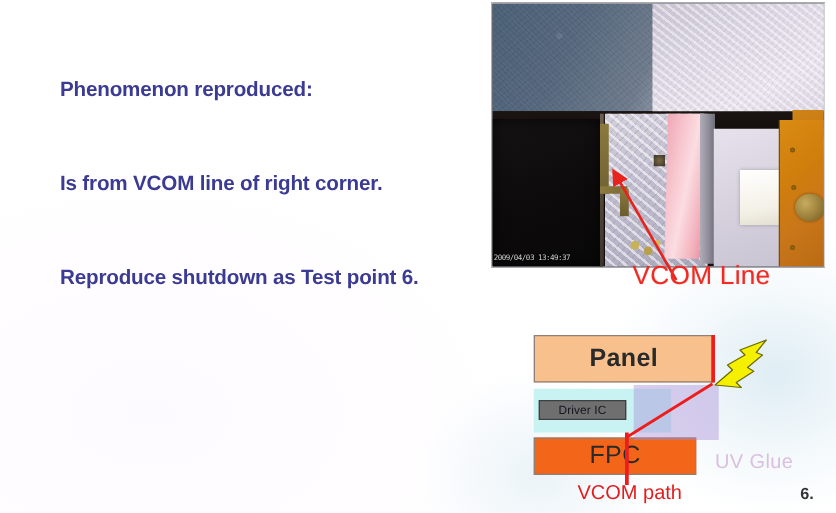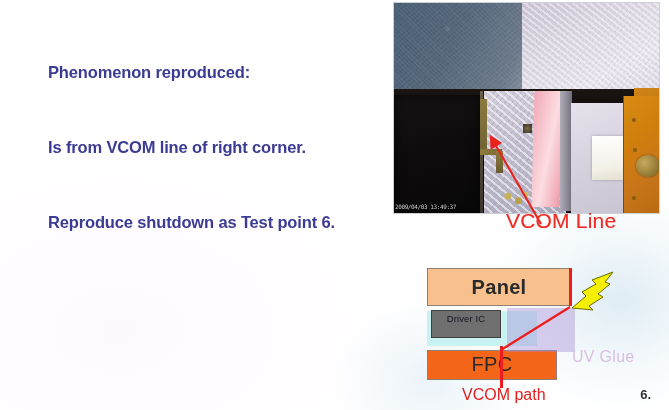--- a/index.html
+++ b/index.html
@@ -183,42 +183,42 @@
   }
   .d-panel span{
     display:block;text-align:center;line-height:36px;
     font-size:20px;color:#2a2a2a;letter-spacing:.3px;
   }
   .d-cyan{
     position:absolute;left:27px;top:53px;width:110px;height:35px;
     background:#c9f2f2;
   }
   .d-driver{
-    position:absolute;left:31px;top:52px;width:70px;height:28px;
+    position:absolute;left:31px;top:62px;width:70px;height:16px;
     background:#6f6f6f;border:1.5px solid #3f3f3f;box-sizing:border-box;
   }
   .d-driver span{
     display:block;text-align:center;line-height:15px;
     font-size:9.5px;color:#15151f;letter-spacing:.1px;
   }
   .d-fpc{
     position:absolute;left:27px;top:92px;width:130px;height:30px;
     background:#f3661a;border:1.5px solid #8f7f74;box-sizing:border-box;
   }
   .d-fpc span{
     display:block;text-align:center;line-height:27px;
     font-size:20px;color:#2a2a2a;letter-spacing:.3px;
   }
   
   .d-glue{
     position:absolute;left:107px;top:50px;width:68px;height:44px;
     background:rgba(166,140,214,0.42);
   }
   .d-gluelabel{
-    position:absolute;left:172px;top:90px;
+    position:absolute;left:172px;top:103px;
     font-size:16px;color:#d9bfe0;letter-spacing:.3px;white-space:nowrap;
   }
   
   .d-redright{
     position:absolute;left:169px;top:10px;width:2.5px;height:38px;
     background:#ee1c1c;
   }
   .d-redvert{
     position:absolute;left:100px;top:88px;width:2.5px;height:42px;
     background:#ee1c1c;

